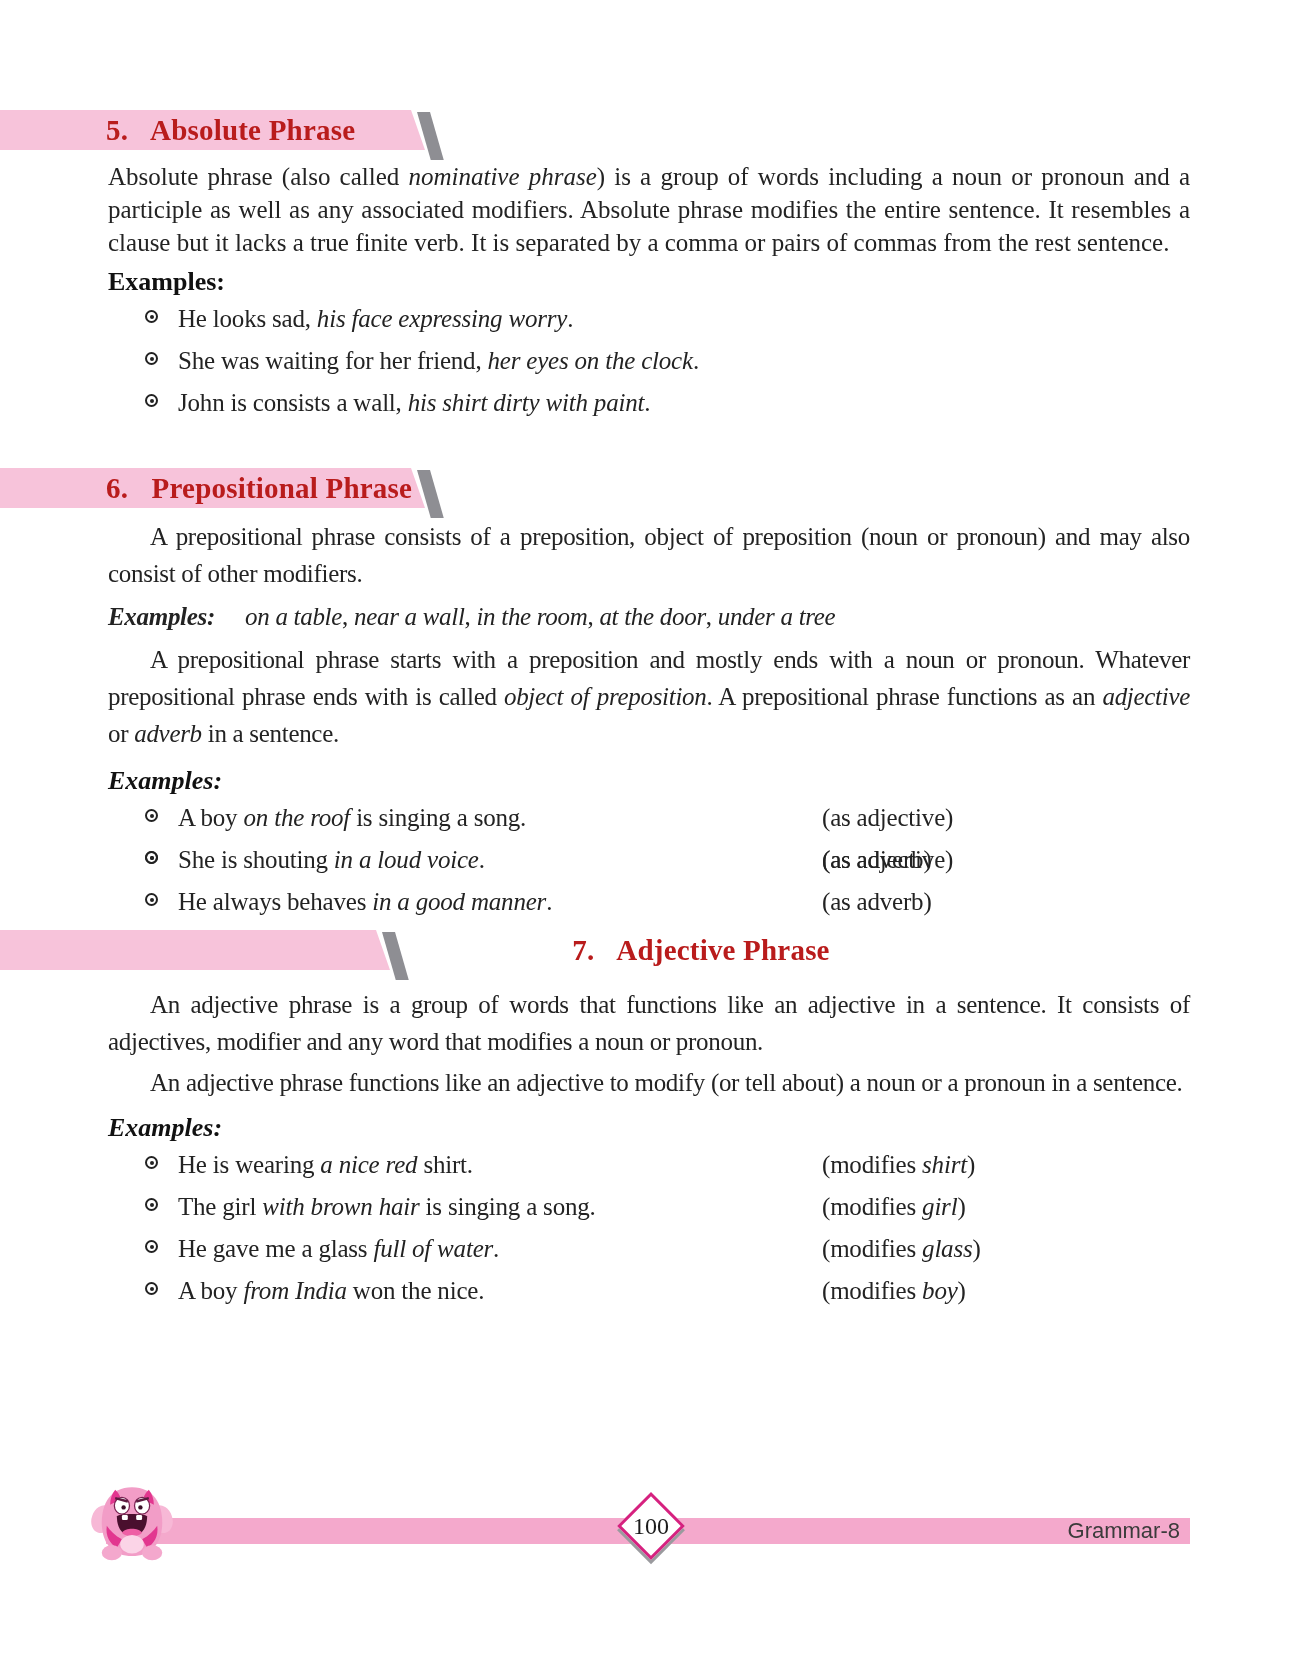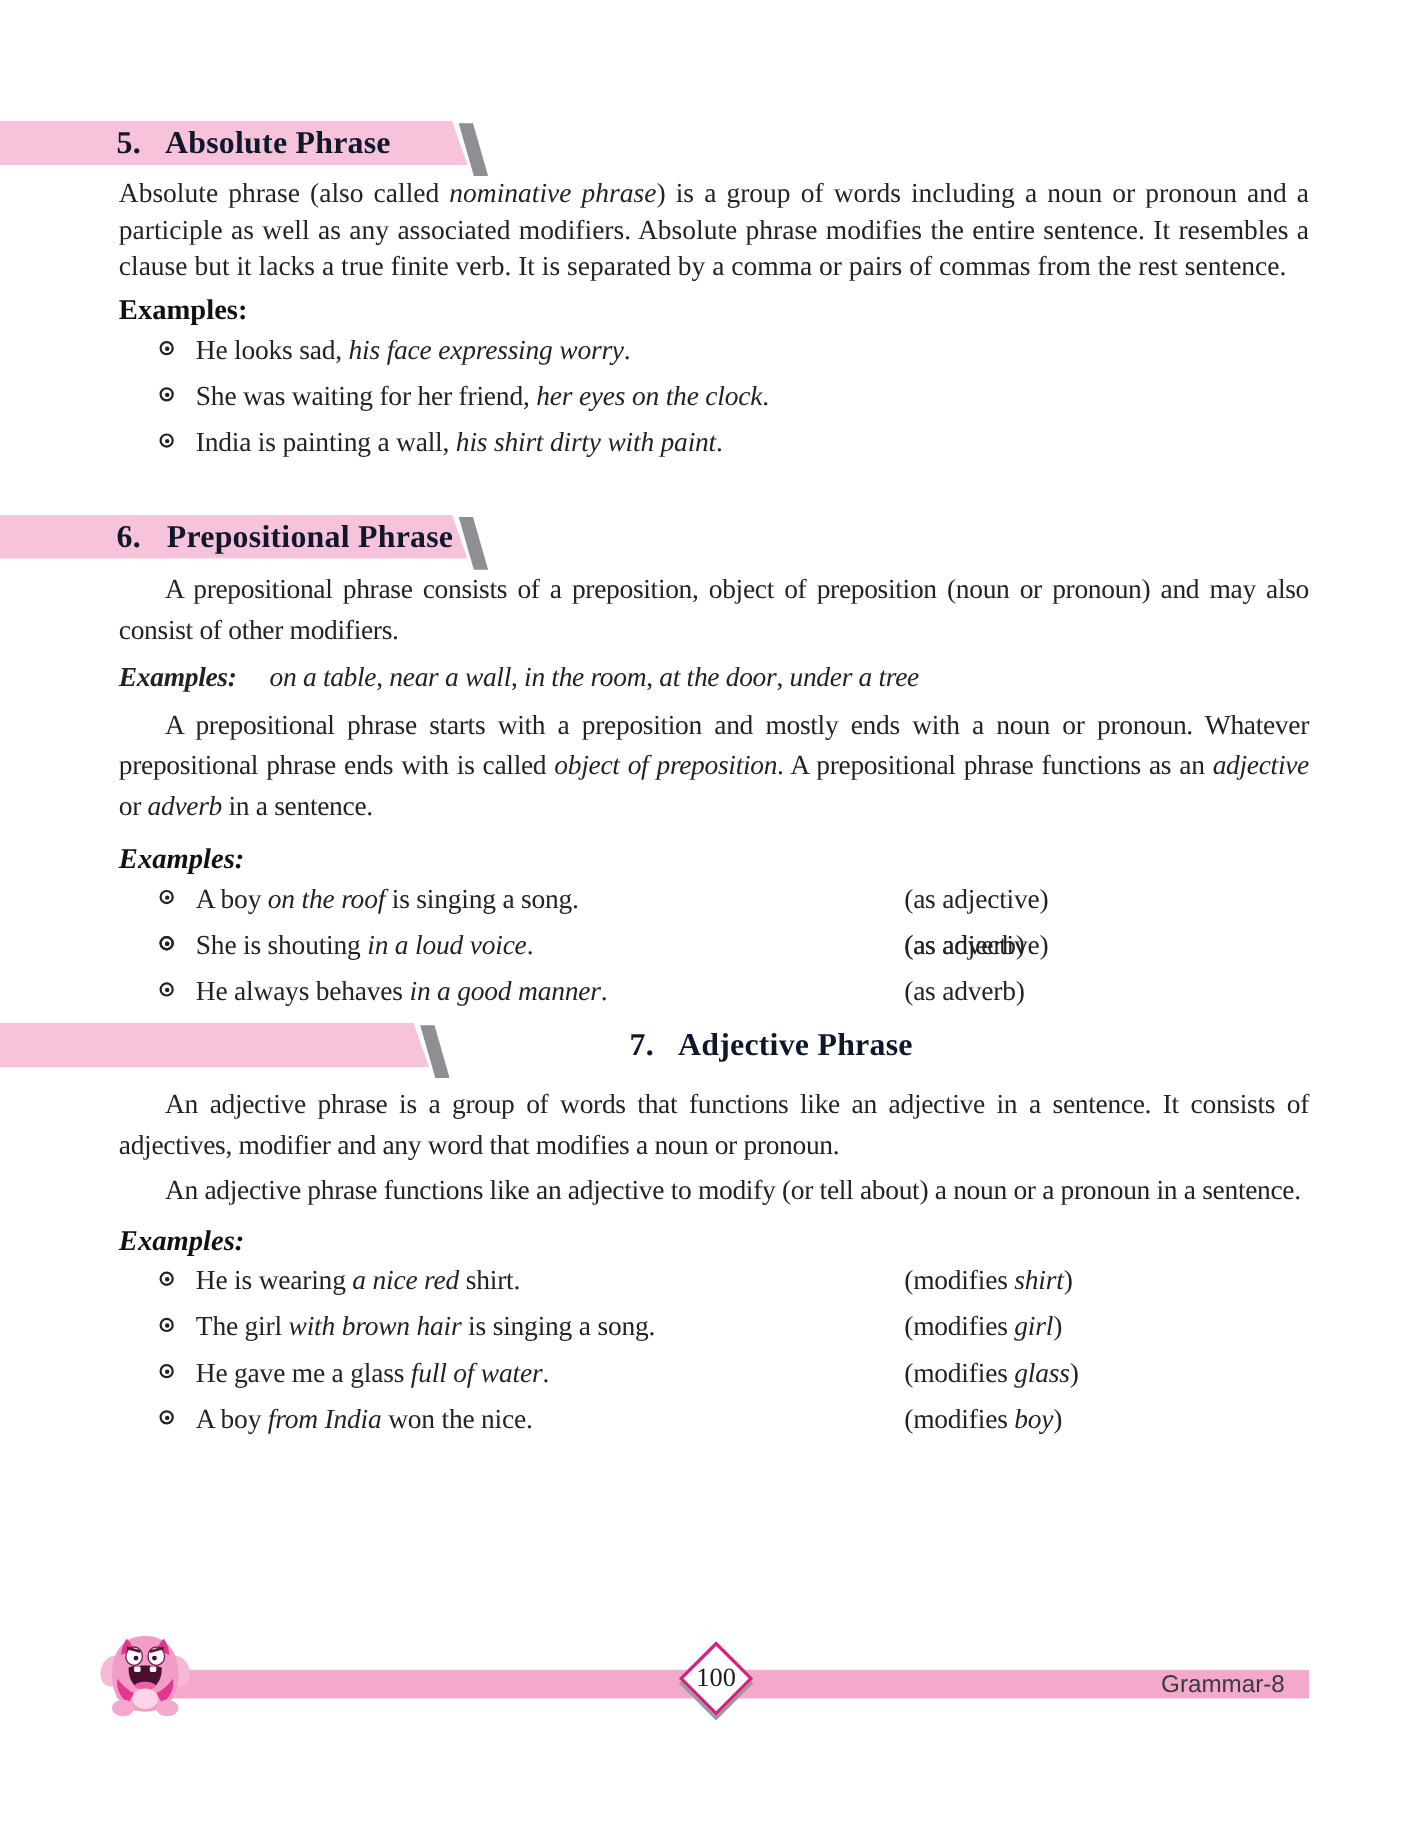--- a/index.html
+++ b/index.html
@@ -26,21 +26,21 @@
     transform: skewX(16deg);
     transform-origin: top left;
   }
   .b5 .banner-bg, .b6 .banner-bg { width: 425px; }
   .b5 .banner-shadow, .b6 .banner-shadow { left: 417px; }
   .b7 .banner-bg { width: 390px; }
   .b7 .banner-shadow { left: 382px; }
   .banner-title {
     position: relative; margin: 0; padding-left: 106px;
     line-height: 40px; font-size: 29px; font-weight: bold;
-    color: #0f172a; letter-spacing: 0.2px;
+    color: #b91c1c; letter-spacing: 0.2px;
   }
   .banner-title .num { margin-right: 16px; }
 
   
   .para {
     margin: 0 106px 0 108px;
     font-size: 25px; line-height: 33px;
     text-align: justify;
   }
   .condensed { letter-spacing: -0.3px; line-height: 37px; }
@@ -92,21 +92,21 @@
   .sec7-para1 { margin-top: 16px; }
   .sec7-para2 { margin-top: 4px; }
   .sec7-label { margin-top: 12px; }
 
   
   .footer-band {
     position: absolute; left: 106px; right: 106px; top: 1518px; height: 26px;
     background: #f4a9cc;
   }
   .footer-label {
-    position: absolute; right: 128px; top: 1518px; height: 26px;
+    position: absolute; right: 116px; top: 1518px; height: 26px;
     line-height: 26px; font-family: "Liberation Sans", sans-serif;
     font-size: 22px; color: #3b3b3b;
   }
   .mascot { position: absolute; left: 90px; top: 1482px; width: 84px; height: 81px; }
   .page-diamond {
     position: absolute; left: 627px; top: 1502px;
     width: 42px; height: 42px; background: #fff;
     border: 3px solid #d6217f;
     transform: rotate(45deg);
     box-shadow: 3px 3px 0 #9a9a9e;
@@ -138,21 +138,21 @@
       <li>
         <span class="marker"></span>
         <span class="ex-text"><span>He looks sad, </span><span class="it">his face expressing worry</span><span>.</span></span>
       </li>
       <li>
         <span class="marker"></span>
         <span class="ex-text"><span>She was waiting for her friend, </span><span class="it">her eyes on the clock</span><span>.</span></span>
       </li>
       <li>
         <span class="marker"></span>
-        <span class="ex-text"><span>India is painting a wall, </span><span class="it">his shirt dirty with paint</span><span>.</span></span>
+        <span class="ex-text"><span>John is consists a wall, </span><span class="it">his shirt dirty with paint</span><span>.</span></span>
       </li>
     </ul>
   </section>
 
   <section>
     <div class="banner b6">
       <div class="banner-shadow"></div>
       <div class="banner-bg"></div>
       <h2 class="banner-title">
         <span class="num">6.</span>

